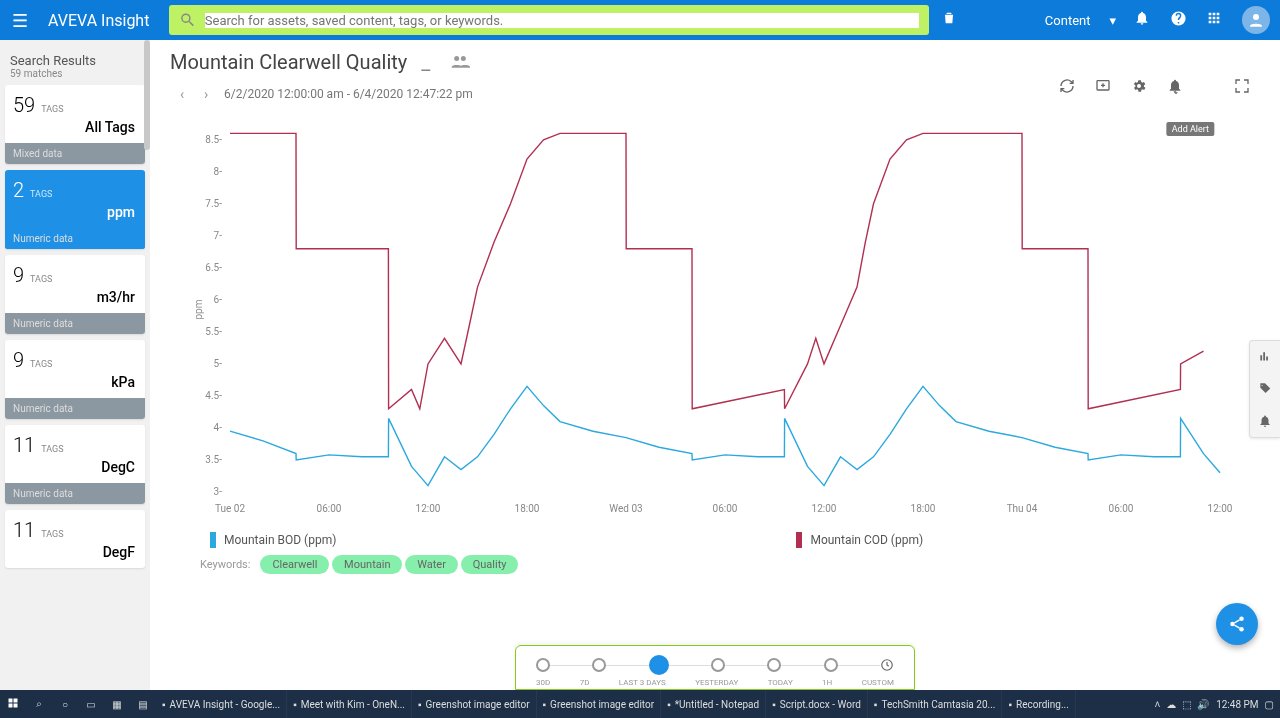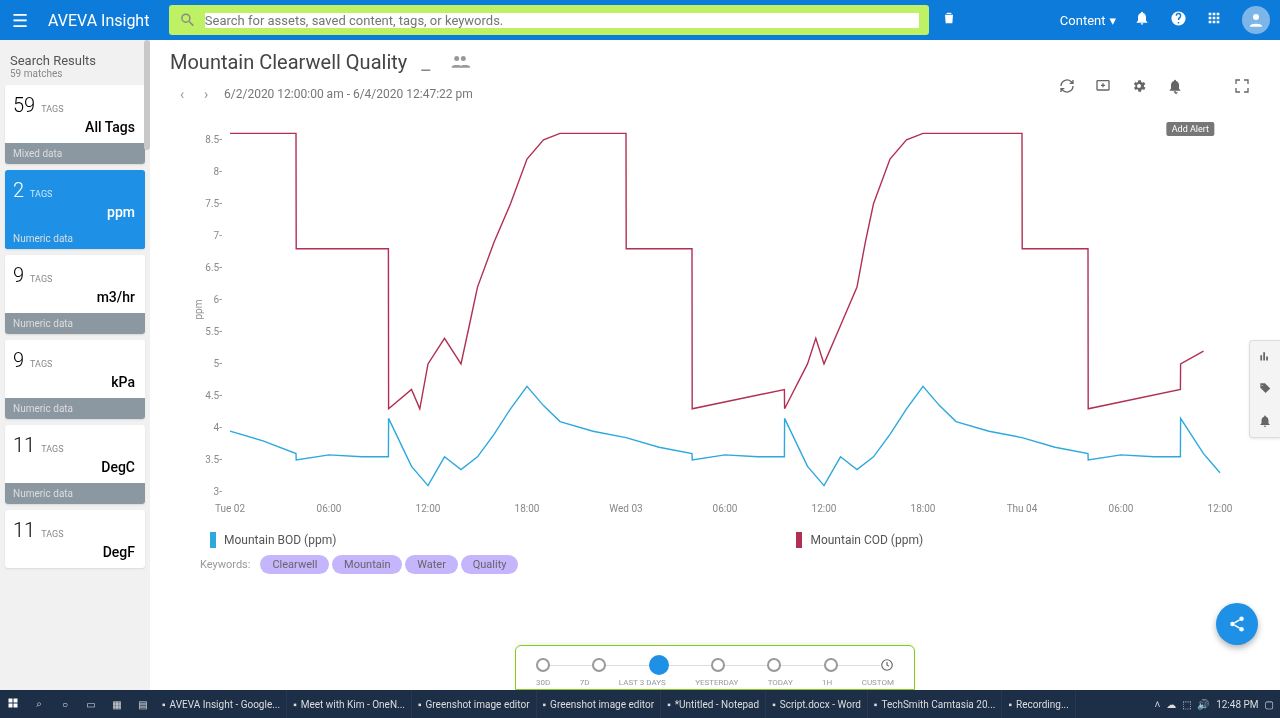--- a/index.html
+++ b/index.html
@@ -7,21 +7,21 @@
 
 
 .topbar { height: 40px; background: #0D7BD9; display: flex; align-items: center; color: #fff; }
 .topbar .menu-icon { width: 40px; text-align: center; font-size: 18px; cursor: pointer; }
 .topbar .brand { font-size: 16px; font-weight: 400; padding-right: 20px; margin-left: 8px; }
 .topbar .search-box { flex: 0 0 760px; height: 30px; background: #bef264; border-radius: 3px; display: flex; align-items: center; padding: 0 10px; }
 .topbar .search-box svg { width: 18px; height: 18px; fill: #888; }
 .topbar .search-box input { border: none; outline: none; margin-left: 8px; font-size: 13px; width: 100%; color: #555; }
 .topbar .spacer { flex: 1; }
 .topbar .top-icon { width: 36px; text-align: center; font-size: 16px; cursor: pointer; }
-.topbar .content-dd { font-size: 13px; cursor: pointer; padding: 0 8px; display:flex; align-items:center; gap:4px;}
+.topbar .content-dd { font-size: 13px; cursor: pointer; padding: 0 8px; display:flex; align-items:center; gap:19px;}
 .avatar { width: 28px; height: 28px; border-radius:50%; background:#7CB5E8; display:flex; align-items:center; justify-content:center; margin: 0 10px;}
 .trash { width: 40px; text-align:center; }
 
 
 .body { display:flex; height:calc(718px - 40px - 28px); }
 .sidebar { width: 150px; background:#f1f1f1; padding:8px 5px; overflow:hidden; }
 .sidebar-title { font-size:13px; color:#555; padding:5px 5px 0 5px; }
 .sidebar-sub { font-size:10px; color:#888; padding:0 5px 6px 5px; }
 .tagcard { background:#fff; border-radius:3px; margin-bottom:6px; box-shadow:0 1px 2px rgba(0,0,0,0.1); overflow:hidden; cursor:pointer; }
 .tagcard.active { background:#1E90E5; color:#fff; }
@@ -53,21 +53,21 @@
 .xtick { font-size:10px; fill:#888; text-anchor:middle; }
 .axis-label { font-size:10px; fill:#888; }
 
 
 .legend { display:flex; gap:80px; margin:10px 0 10px 30px; font-size:12px; color:#555; }
 .legend-item { display:flex; align-items:center; gap:8px; }
 .legend-swatch { width:6px; height:16px; }
 
 
 .kw-row { display:flex; align-items:center; gap:10px; margin-left:30px; font-size:11px; color:#999; }
-.kw-chip { background:#c4b5fd; color:#666; padding:3px 12px; border-radius:10px; font-size:11px; cursor:pointer; }
+.kw-chip { background:#86efac; color:#666; padding:3px 12px; border-radius:10px; font-size:11px; cursor:pointer; }
 
 
 .time-sel { position:absolute; bottom:0; left:50%; transform:translateX(-50%); width:400px; background:#fff; border:1px solid #84cc16; border-radius:6px 6px 0 0; box-shadow:0 -2px 5px rgba(0,0,0,0.05); padding:12px 20px 2px 20px; }
 .ts-track { position:relative; height:16px; }
 .ts-line { position:absolute; top:7px; left:10px; right:10px; height:1px; background:#ddd; }
 .ts-dots { display:flex; justify-content:space-between; position:relative; }
 .ts-dot { width:14px; height:14px; border:2px solid #999; border-radius:50%; background:#fff; cursor:pointer; }
 .ts-dot.active { background:#1E90E5; border-color:#1E90E5; width:20px; height:20px; margin-top:-3px; }
 .ts-dot.clock { border:none; display:flex; align-items:center; justify-content:center; }
 .ts-labels { display:flex; justify-content:space-between; font-size:8px; color:#999; margin-top:4px; }

